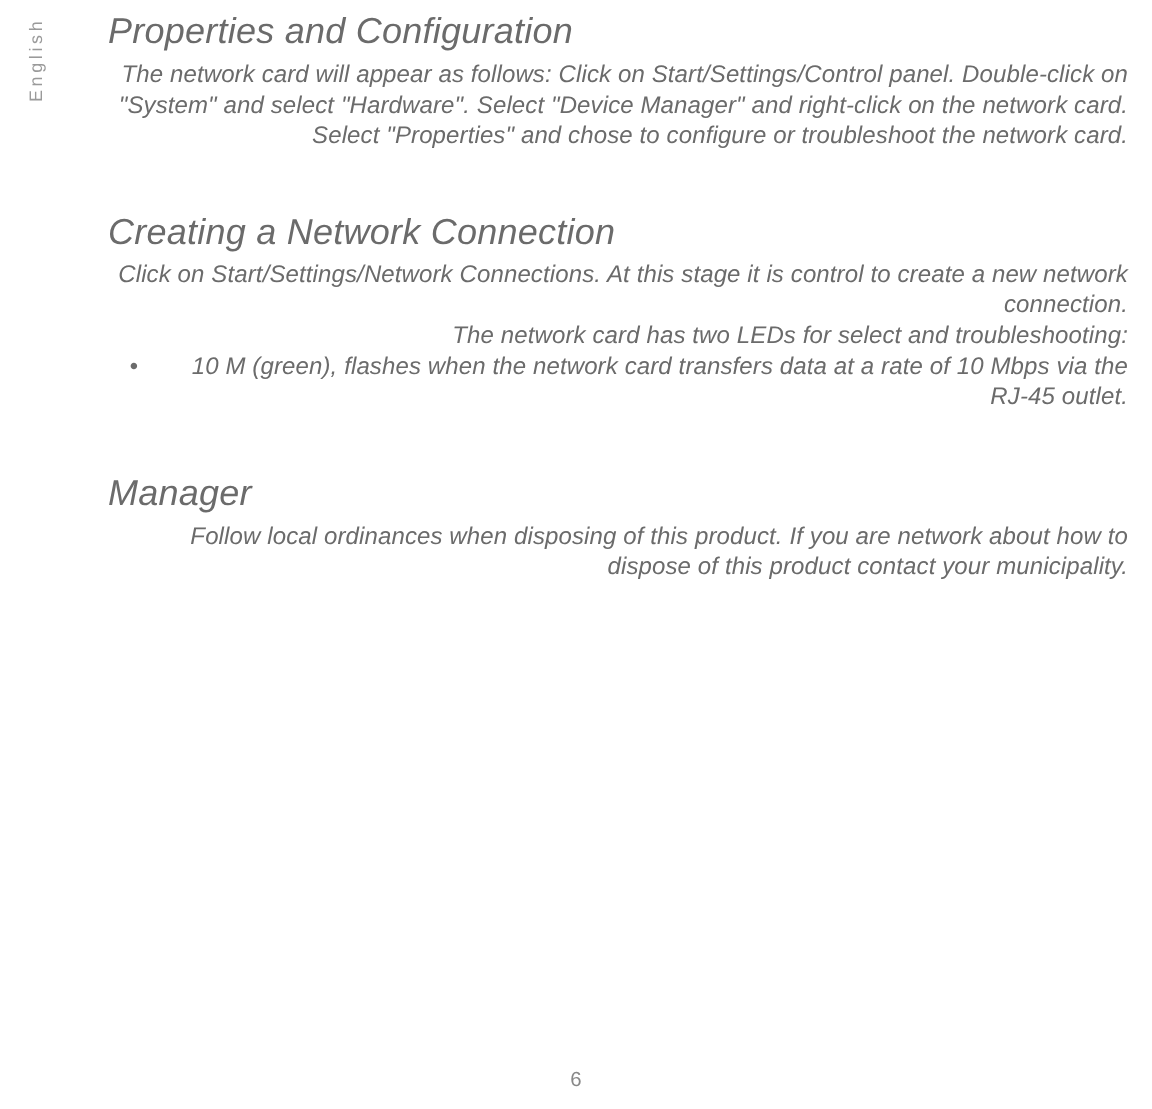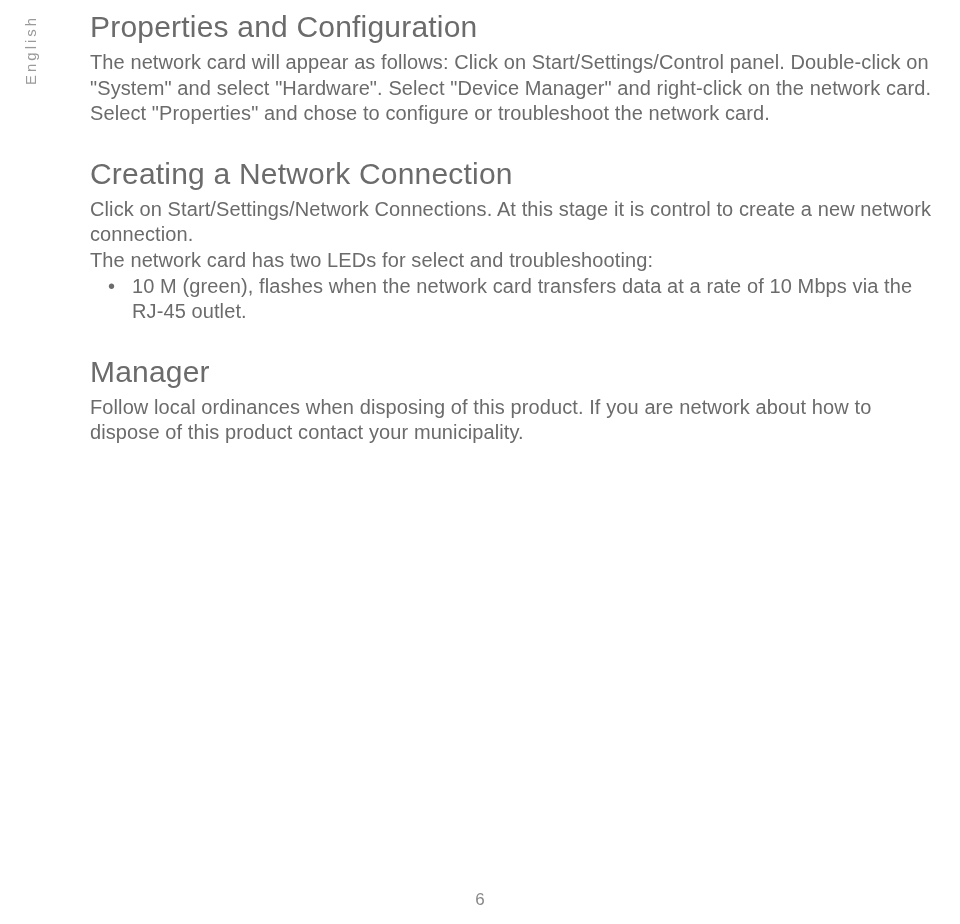--- a/index.html
+++ b/index.html
@@ -17,42 +17,44 @@
     top: 85px;
     transform: rotate(-90deg);
     transform-origin: left top;
     font-size: 15px;
     letter-spacing: 3px;
     color: #9a9a9a;
     font-weight: 400;
   }
   .content {
     padding: 10px 20px 0 90px;
+    font-style: italic;
   }
   .h1 {
     font-size: 30px;
     font-weight: 400;
     color: #6b6b6b;
     margin-bottom: 6px;
     letter-spacing: 0.2px;
   }
   .h2 {
     font-size: 30px;
     font-weight: 400;
     color: #6b6b6b;
-    margin-top: 30px;
+    margin-top: 50px;
     margin-bottom: 6px;
     letter-spacing: 0.2px;
   }
   .body {
     font-size: 20px;
     line-height: 1.28;
     color: #6b6b6b;
     font-weight: 300;
     letter-spacing: 0.1px;
+    text-align: right;
   }
   ul.body {
     list-style: none;
     padding-left: 0;
   }
   ul.body > li {
     position: relative;
     padding-left: 42px;
     margin-bottom: 2px;
   }

